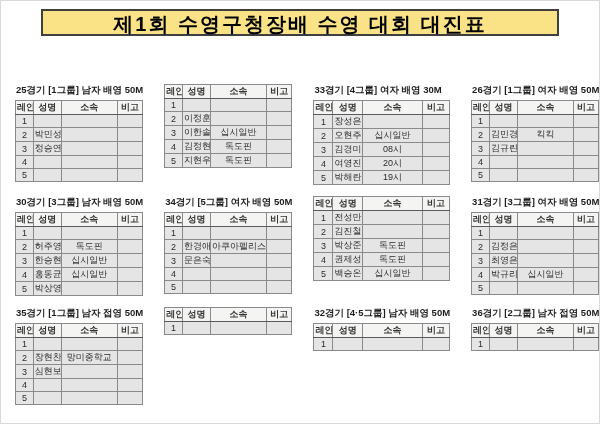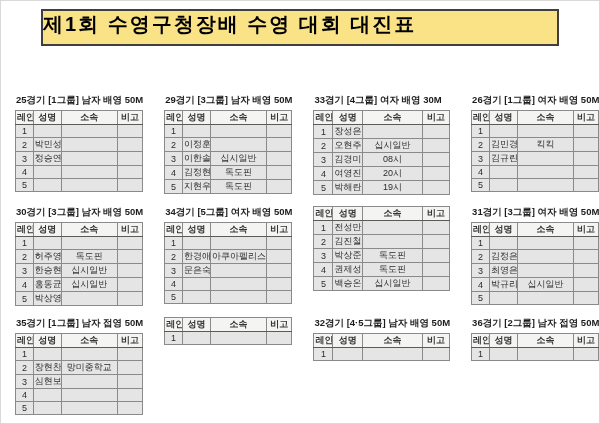--- a/index.html
+++ b/index.html
@@ -11,26 +11,26 @@
     overflow:hidden;
     position:relative;
     box-sizing:border-box;
     border:1px solid #d9d9d9;
   }
   .title-bar{
     width:518px;
     margin:8px auto 6px auto;
     background:#FAE387;
     border:2px solid #3f3f3f;
-    text-align:left;
+    text-align:center;
     font-weight:bold;
     font-size:20px;
     letter-spacing:2px;
     line-height:27px;
-    height:37px;
+    height:27px;
     color:#000000;
     box-sizing:border-box;
   }
   .grid{
     display:grid;
     grid-template-columns:repeat(4,1fr);
     column-gap:21px;
     row-gap:11px;
     padding:4px 13px 0 14px;
     margin-top:44px;
@@ -125,21 +125,20 @@
           <tr>
             <td>5</td>
             <td></td>
             <td></td>
             <td></td>
           </tr>
         </tbody>
       </table>
     </div>
     <div class="match">
-      <div class="match-caption">29경기 [3그룹] 남자 배영 50M</div>
       <table class="bracket">
         <colgroup>
           <col class="c-lane">
           <col class="c-name">
           <col class="c-team">
           <col class="c-note">
         </colgroup>
         <thead>
           <tr>
             <th>레인</th>

